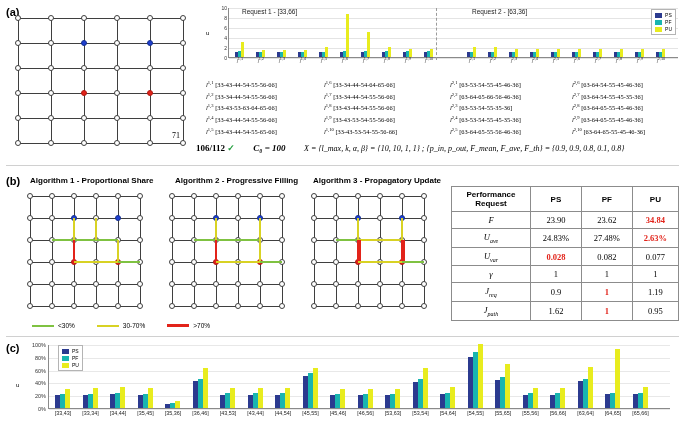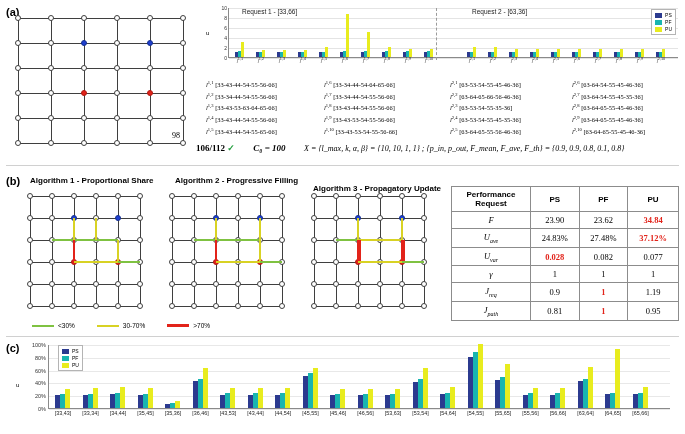--- a/index.html
+++ b/index.html
@@ -175,21 +175,21 @@
       <div class="node" style="left: 100px; top: 101px;"></div>
       <div class="node" style="left: 133px; top: 101px;"></div>
       <div class="node" style="left: 166px; top: 101px;"></div>
       <div class="node" style="left: 1px; top: 126px;"></div>
       <div class="node" style="left: 34px; top: 126px;"></div>
       <div class="node" style="left: 67px; top: 126px;"></div>
       <div class="node" style="left: 100px; top: 126px;"></div>
       <div class="node" style="left: 133px; top: 126px;"></div>
       <div class="node" style="left: 166px; top: 126px;"></div>
     </div>
-  <div class="nodelabel" style="left:172px;top:131px;">98</div>
+  <div class="nodelabel" style="left:172px;top:131px;">71</div>
 
   <div class="chartA" id="chartA">
     <div class="axis" id="chartA-axis">
         <div class="gl" style="top: 50px;"></div>
         <div class="ytick" style="top: 50px;">0</div>
         <div class="gl" style="top: 40px;"></div>
         <div class="ytick" style="top: 40px;">2</div>
         <div class="gl" style="top: 30px;"></div>
         <div class="ytick" style="top: 30px;">4</div>
         <div class="gl" style="top: 20px;"></div>
@@ -376,21 +376,21 @@
     <span style="display:inline-block;width:14px;"></span>
     <span class="it" style="font-size:8px;">X = {l_max, k, α, β} = {10, 10, 1, 1} ; {p_in, p_out, F_mean, F_ave, F_th} = {0.9, 0.9, 0.8, 0.1, 0.8}</span>
   </div>
 
   <div class="divider" style="left:6px;top:165px;width:673px;"></div>
 
   <div class="panel-label" style="left:6px;top:175px;">(b)</div>
 
   <div class="algtitle" style="left:30px;top:176px;">Algorithm 1 - Proportional Share</div>
   <div class="algtitle" style="left:175px;top:176px;">Algorithm 2 - Progressive Filling</div>
-  <div class="algtitle" style="left:313px;top:184px;">Algorithm 3 - Propagatory Update</div>
+  <div class="algtitle" style="left:313px;top:176px;">Algorithm 3 - Propagatory Update</div>
 
   <div class="net" id="netB1" style="left:26px;top:192px;width:118px;height:120px;">
       <div class="edge h" style="left: 4px; top: 4px; width: 22px;"></div>
       <div class="edge h" style="left: 26px; top: 4px; width: 22px;"></div>
       <div class="edge h" style="left: 48px; top: 4px; width: 22px;"></div>
       <div class="edge h" style="left: 70px; top: 4px; width: 22px;"></div>
       <div class="edge h" style="left: 92px; top: 4px; width: 22px;"></div>
       <div class="edge h" style="left: 4px; top: 26px; width: 22px;"></div>
       <div class="edge h" style="left: 26px; top: 26px; width: 22px;"></div>
       <div class="edge h" style="left: 48px; top: 26px; width: 22px;"></div>
@@ -738,21 +738,21 @@
         <tr>
           <td class="m">F</td>
           <td>23.90</td>
           <td>23.62</td>
           <td class="red">34.84</td>
         </tr>
         <tr>
           <td class="m">U<sub style="font-size:6px">ave</sub></td>
           <td>24.83%</td>
           <td>27.48%</td>
-          <td class="red">37.12%</td>
+          <td class="red">2.63%</td>
         </tr>
         <tr>
           <td class="m">U<sub style="font-size:6px">var</sub></td>
           <td class="red">0.028</td>
           <td>0.082</td>
           <td>0.077</td>
         </tr>
         <tr>
           <td class="m">γ</td>
           <td>1</td>
@@ -760,21 +760,21 @@
           <td>1</td>
         </tr>
         <tr>
           <td class="m">J<sub style="font-size:6px">req</sub></td>
           <td>0.9</td>
           <td class="red">1</td>
           <td>1.19</td>
         </tr>
         <tr>
           <td class="m">J<sub style="font-size:6px">path</sub></td>
-          <td>0.81</td>
+          <td>1.62</td>
           <td class="red">1</td>
           <td>0.95</td>
         </tr>
       </tbody>
   </table>
 
   <div class="divider" style="left:6px;top:336px;width:673px;"></div>
 
   <div class="panel-label" style="left:6px;top:342px;"><span>(c)</span></div>
 

